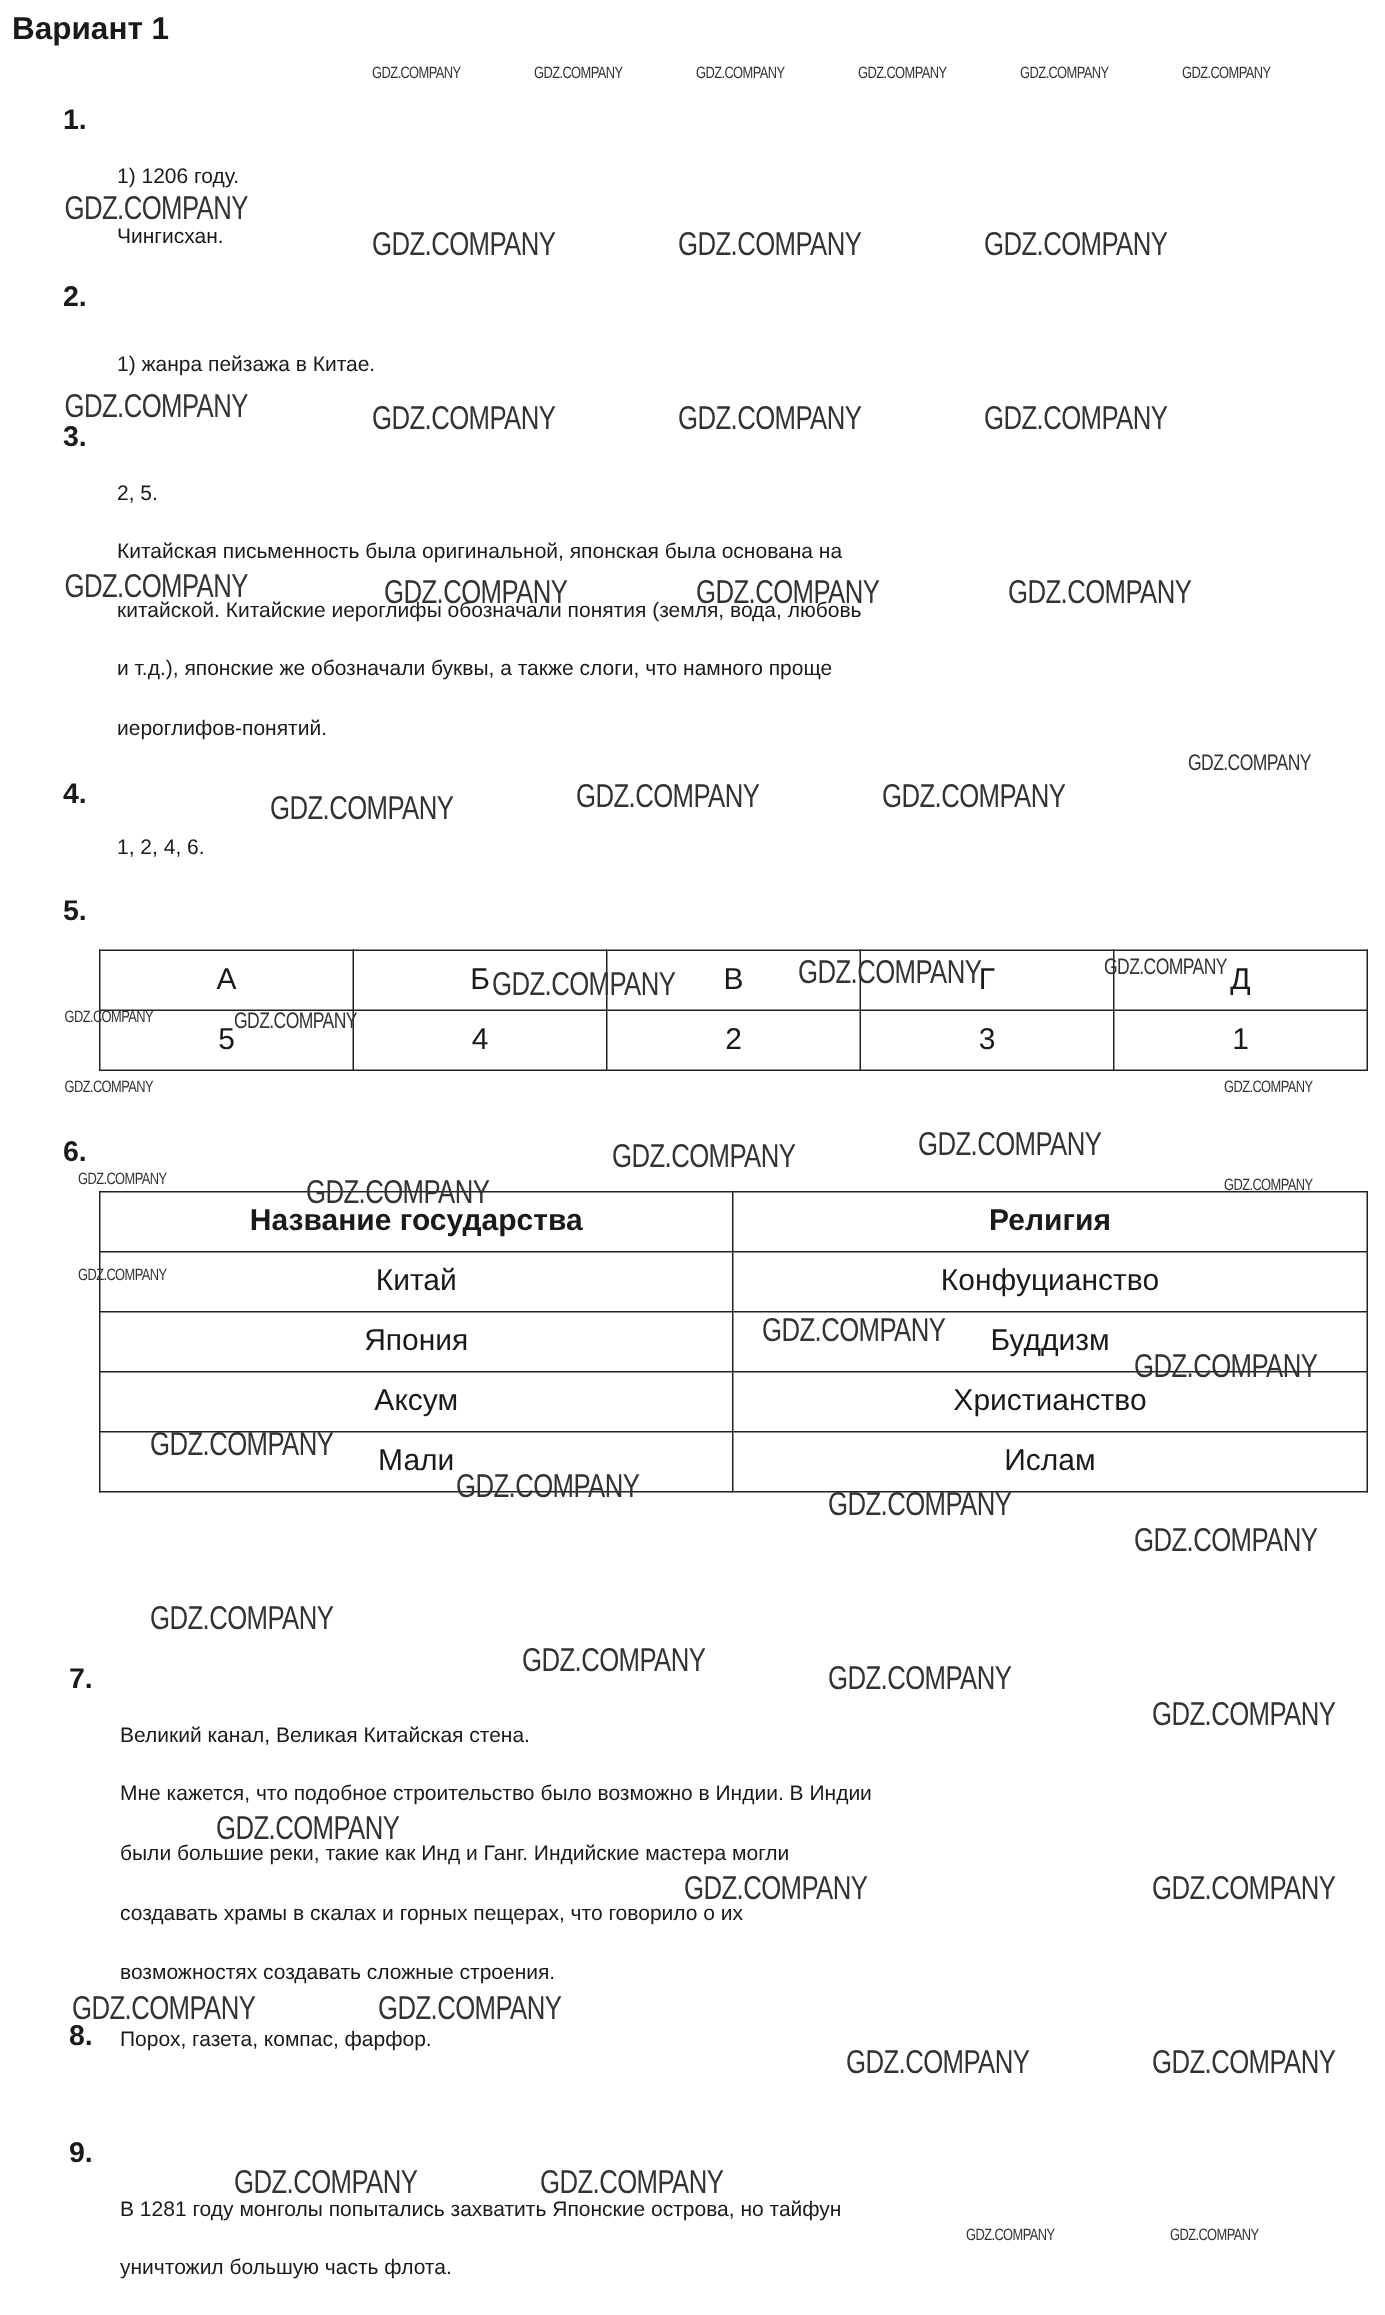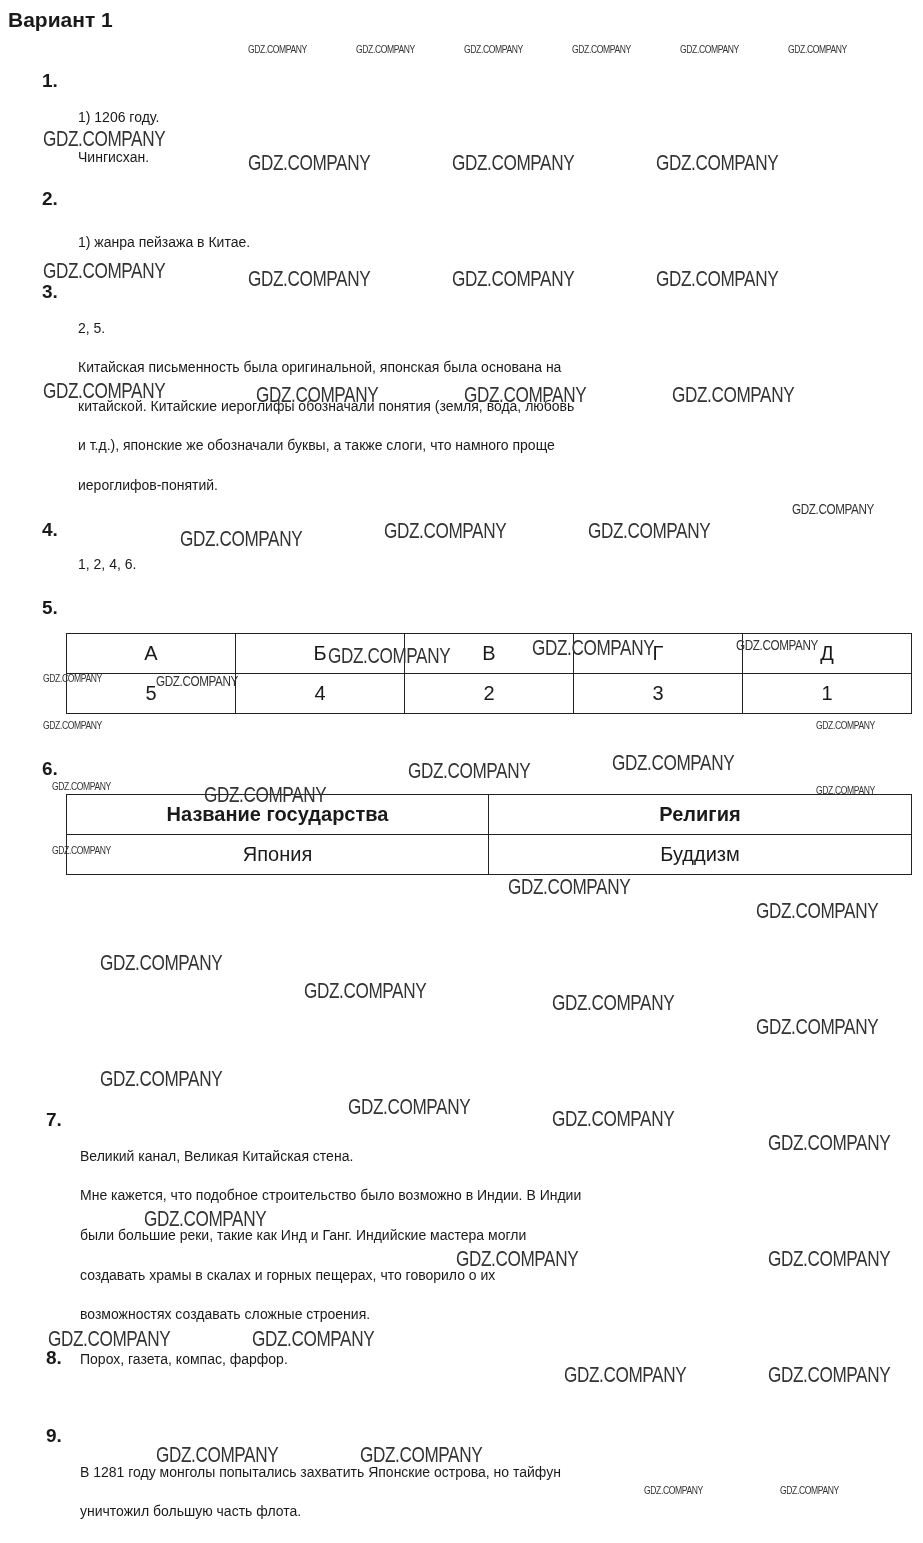--- a/index.html
+++ b/index.html
@@ -62,22 +62,34 @@
   </table>
 
 <div class="abs num" style="left:42px;top:758px">6.</div>
 <table class="t6" style="left:66px;top:794px;width:846px">
   <tbody>
       <tr class="h">
     <td style="width:421px">Название государства</td>
     <td>Религия</td>
   </tr>
   <tr>
+    <td>Китай</td>
+    <td>Конфуцианство</td>
+  </tr>
+  <tr>
     <td>Япония</td>
     <td>Буддизм</td>
+  </tr>
+  <tr>
+    <td>Аксум</td>
+    <td>Христианство</td>
+  </tr>
+  <tr>
+    <td>Мали</td>
+    <td>Ислам</td>
   </tr>
 </tbody>
   </table>
 
 <div class="abs num" style="left:46px;top:1109px">7.</div>
 <div class="abs txt" style="left:80px;top:1148px">Великий канал, Великая Китайская стена.</div>
 <div class="abs txt" style="left:80px;top:1187px">Мне кажется, что подобное строительство было возможно в Индии. В Индии</div>
 <div class="abs txt" style="left:80px;top:1227px">были большие реки, такие как Инд и Ганг. Индийские мастера могли</div>
 <div class="abs txt" style="left:80px;top:1267px">создавать храмы в скалах и горных пещерах, что говорило о их</div>
 <div class="abs txt" style="left:80px;top:1306px">возможностях создавать сложные строения.</div>

